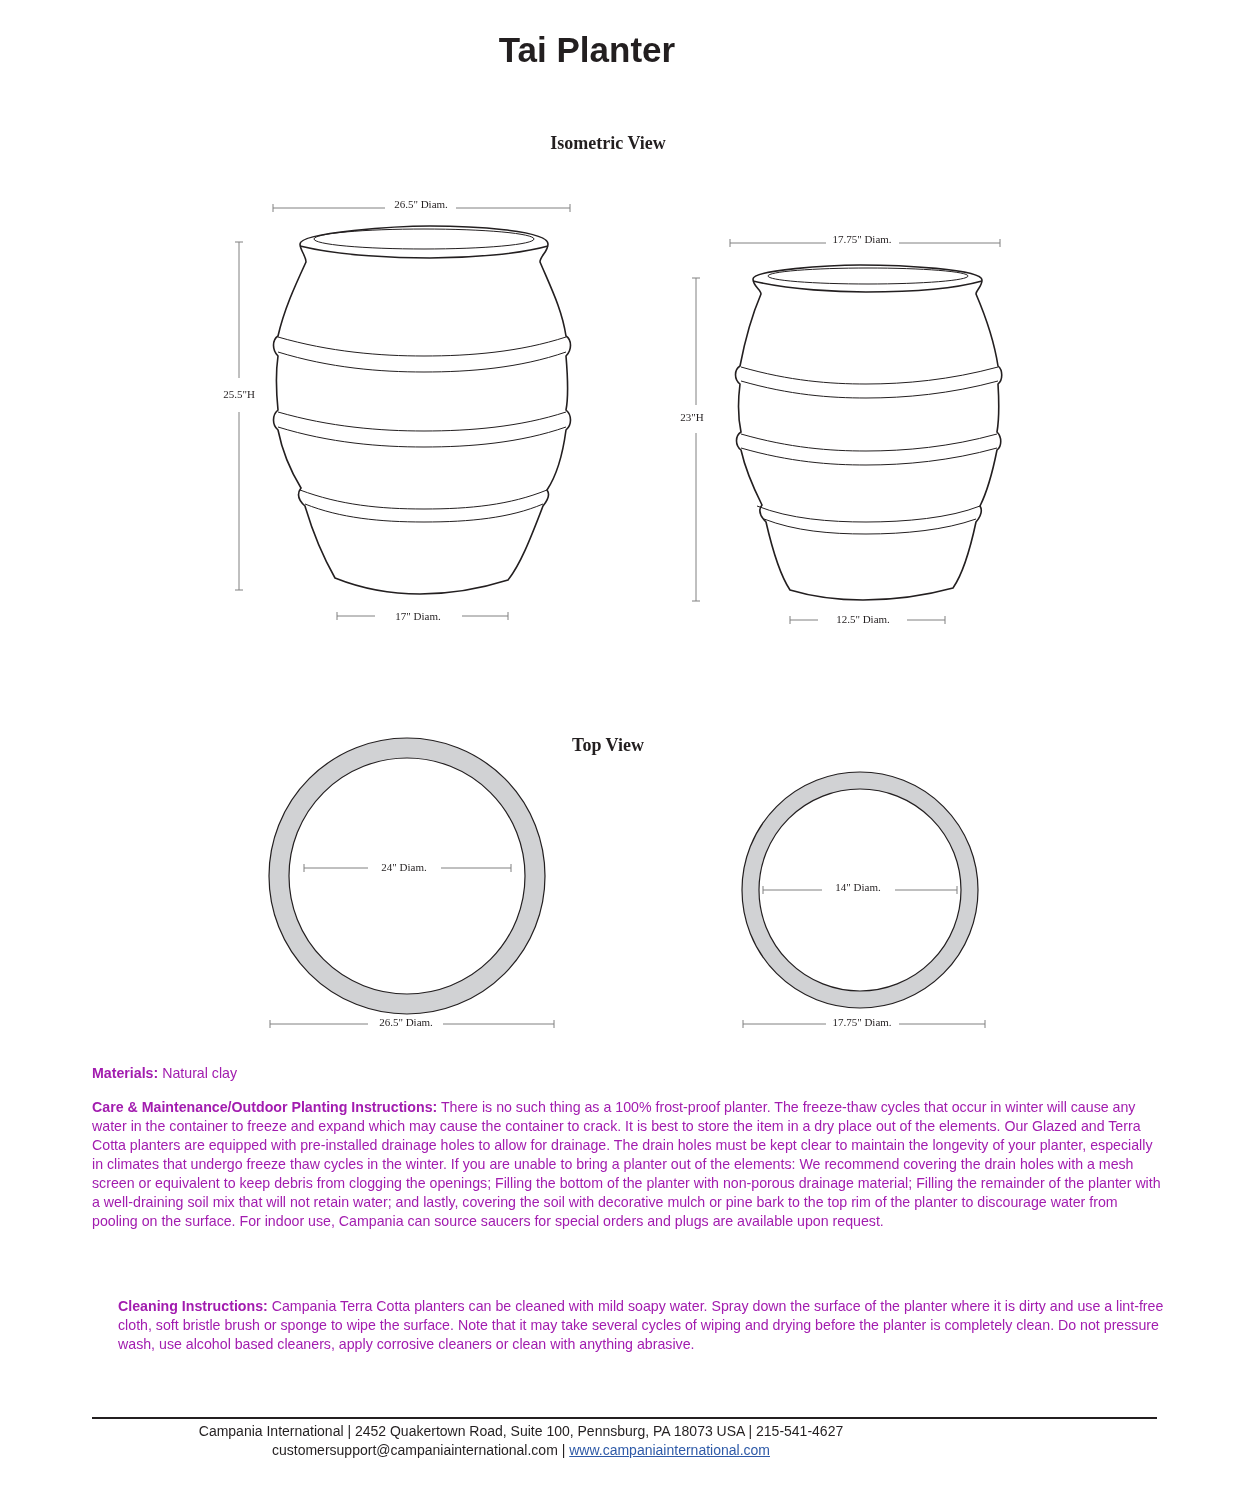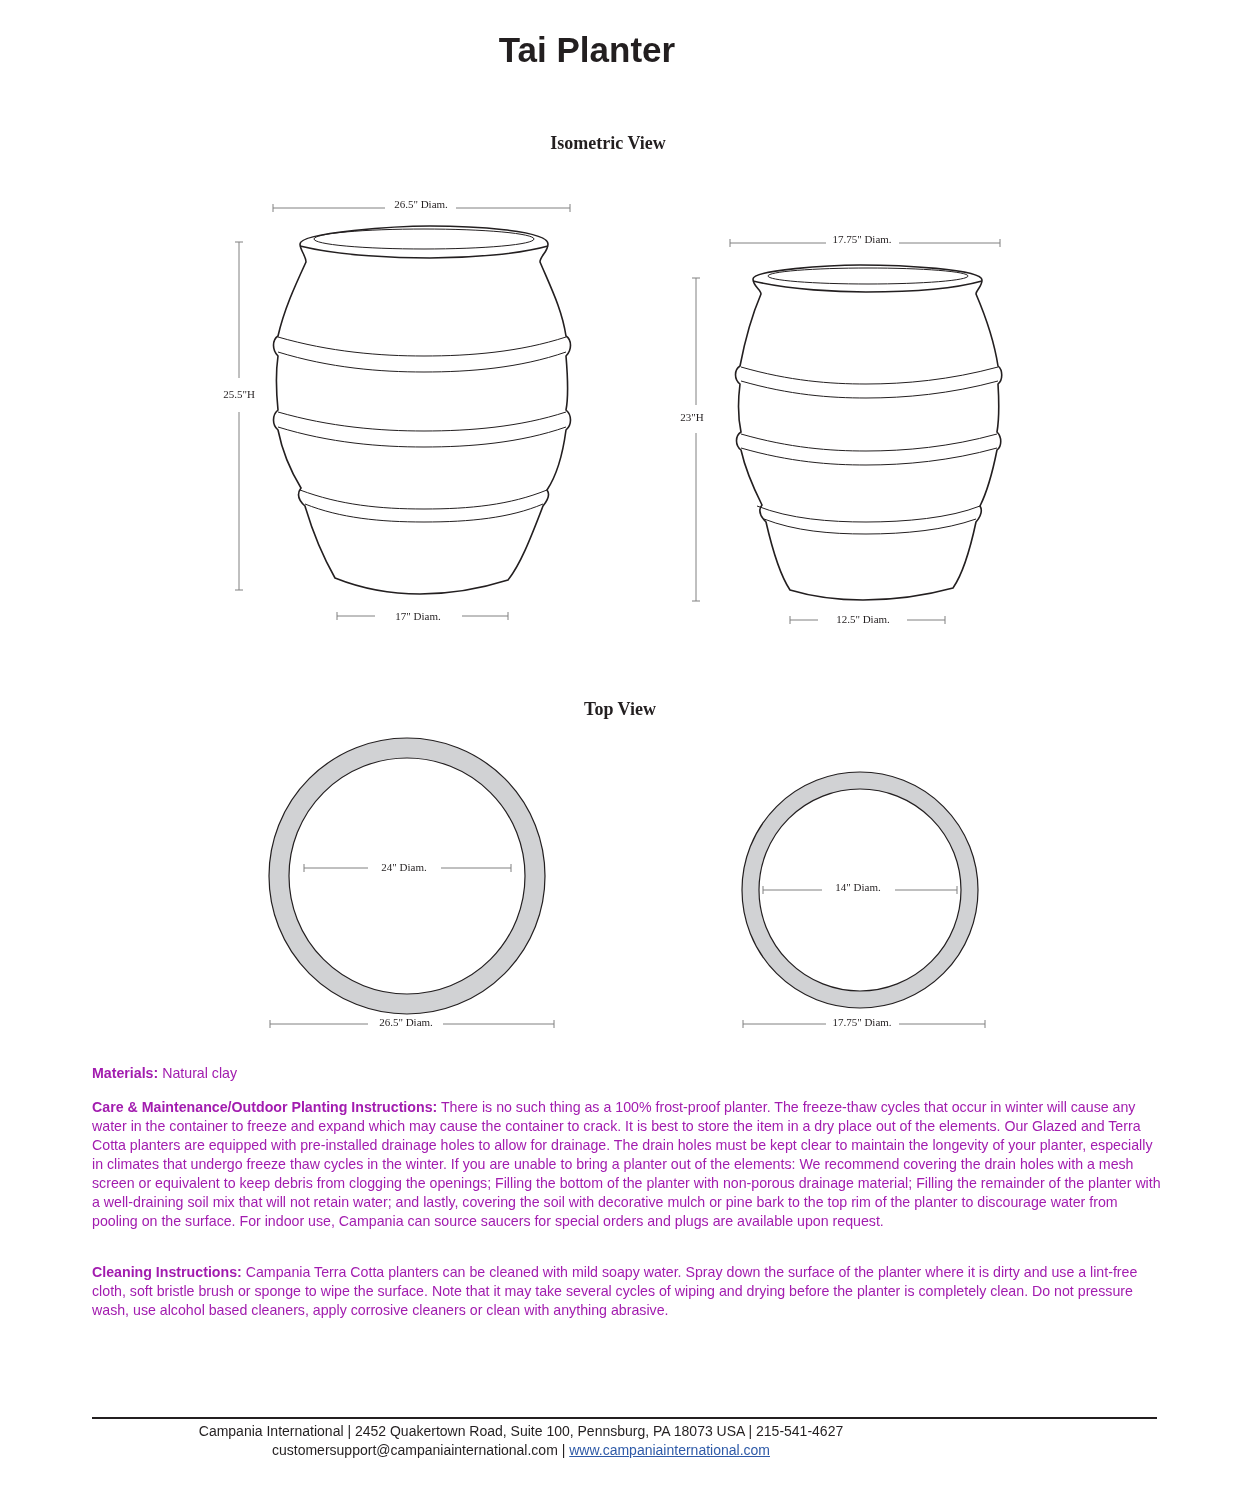--- a/index.html
+++ b/index.html
@@ -16,21 +16,21 @@
   .footer-rule { position: absolute; left: 92px; width: 1065px; top: 1417px; height: 2px; background: #231f20; }
   .footer { position: absolute; left: 0; width: 1042px; text-align: center; font-family: "Liberation Sans", sans-serif;
     font-size: 14px; color: #231f20; line-height: 19px; }
   .footer a { color: #2e5aa8; text-decoration: underline; margin-top: 44px; }
 </style>
 </head>
 <body>
 
 <div class="title">Tai Planter</div>
 <div class="section-title" style="top:133px;">Isometric View</div>
-<div class="section-title" style="top:699px;padding-left:12px;">Top View</div>
+<div class="section-title" style="top:735px;">Top View</div>
 
 <svg class="drawing" width="1250" height="1060" viewBox="0 0 1250 1060">
 
   <g>
 
     <g stroke="#808080" stroke-width="1">
       <line x1="273" y1="208" x2="385" y2="208"></line>
       <line x1="456" y1="208" x2="570" y2="208"></line>
       <line x1="273" y1="204" x2="273" y2="212"></line>
       <line x1="570" y1="204" x2="570" y2="212"></line>
@@ -142,21 +142,21 @@
 </svg>
 
 <div class="text-block" style="top:1064px;">
   <b>Materials:</b><span> Natural clay</span>
 </div>
 
 <div class="text-block" style="top:1098px;">
   <b>Care &amp; Maintenance/Outdoor Planting Instructions:</b><span> There is no such thing as a 100% frost-proof planter. The freeze-thaw cycles that occur in winter will cause any water in the container to freeze and expand which may cause the container to crack. It is best to store the item in a dry place out of the elements. Our Glazed and Terra Cotta planters are equipped with pre-installed drainage holes to allow for drainage. The drain holes must be kept clear to maintain the longevity of your planter, especially in climates that undergo freeze thaw cycles in the winter. If you are unable to bring a planter out of the elements: We recommend covering the drain holes with a mesh screen or equivalent to keep debris from clogging the openings; Filling the bottom of the planter with non-porous drainage material; Filling the remainder of the planter with a well-draining soil mix that will not retain water; and lastly, covering the soil with decorative mulch or pine bark to the top rim of the planter to discourage water from pooling on the surface. For indoor use, Campania can source saucers for special orders and plugs are available upon request.</span>
 </div>
 
-<div class="text-block" style="top:1263px;">
+<div class="text-block" style="top:1297px;margin-left:26px;">
   <b>Cleaning Instructions:</b><span> Campania Terra Cotta planters can be cleaned with mild soapy water. Spray down the surface of the planter where it is dirty and use a lint-free cloth, soft bristle brush or sponge to wipe the surface. Note that it may take several cycles of wiping and drying before the planter is completely clean. Do not pressure wash, use alcohol based cleaners, apply corrosive cleaners or clean with anything abrasive.</span>
 </div>
 
 <div class="footer-rule"></div>
 <div class="footer" style="top:1422px;">Campania International | 2452 Quakertown Road, Suite 100, Pennsburg, PA 18073 USA | 215-541-4627</div>
 <div class="footer" style="top:1441px;">
   <span>customersupport@campaniainternational.com</span><span> | </span><a>www.campaniainternational.com</a>
 </div>
 
 </body></html>

